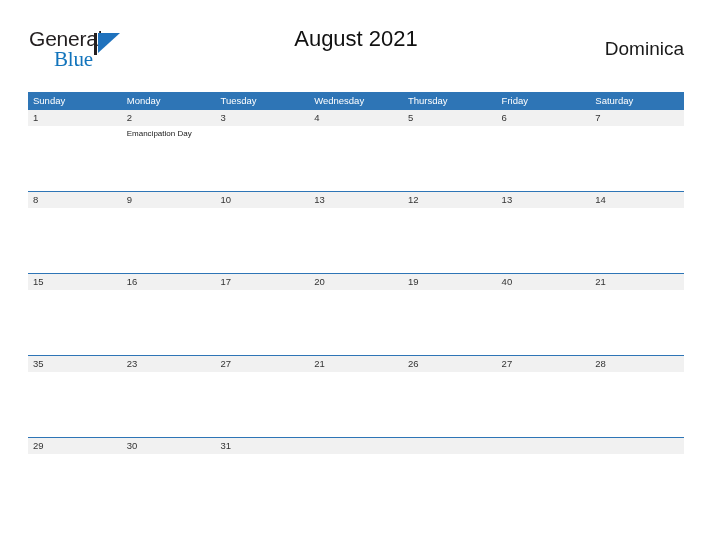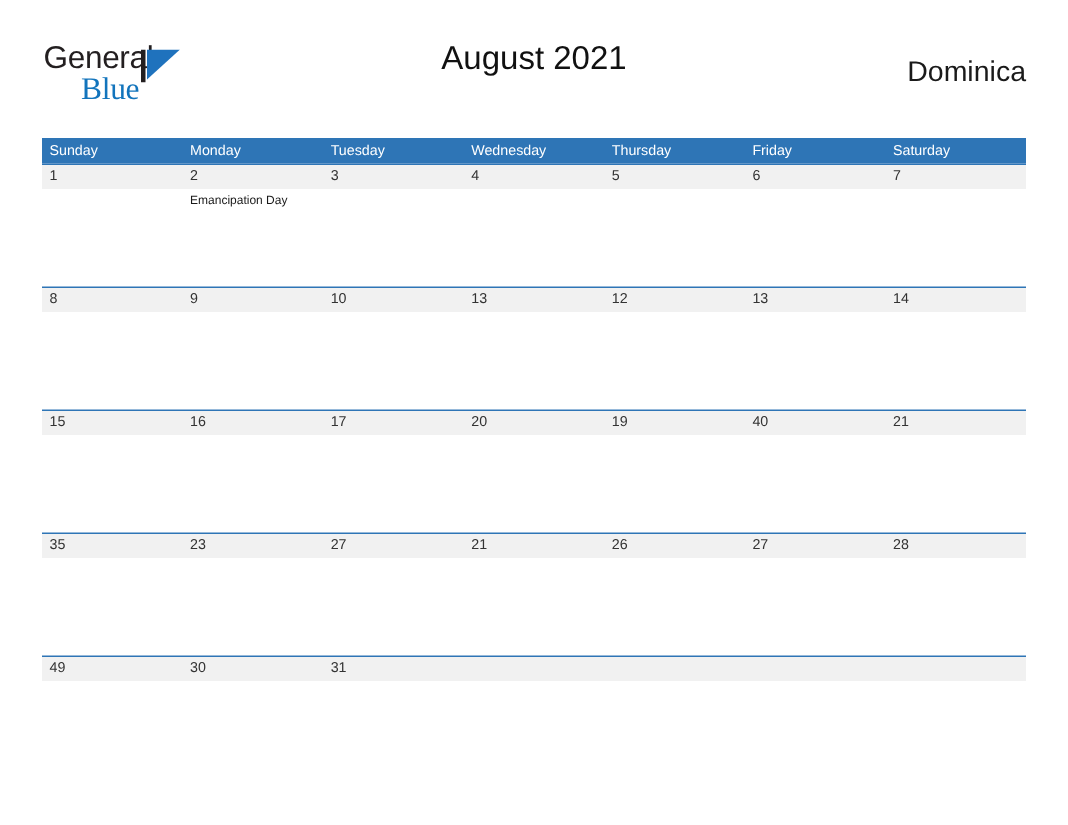--- a/index.html
+++ b/index.html
@@ -330,21 +330,21 @@
             <div class="event-text"></div>
           </div>
         <div class="event-cell">
             <div class="event-text"></div>
           </div>
       </div>
     </div>
 
     <div class="week-row last">
       <div class="week-dates">
-        <div class="date-cell">49</div>
+        <div class="date-cell">29</div>
         <div class="date-cell">30</div>
         <div class="date-cell">31</div>
         <div class="date-cell empty"></div>
         <div class="date-cell empty"></div>
         <div class="date-cell empty"></div>
         <div class="date-cell empty"></div>
       </div>
       <div class="week-body">
         <div class="event-cell">
             <div class="event-text"></div>

